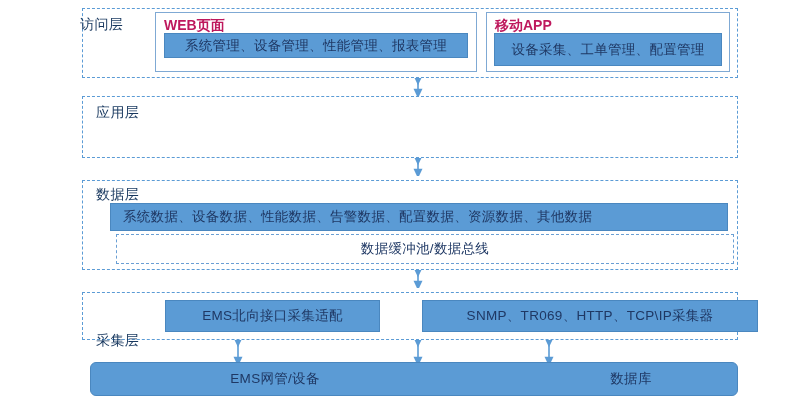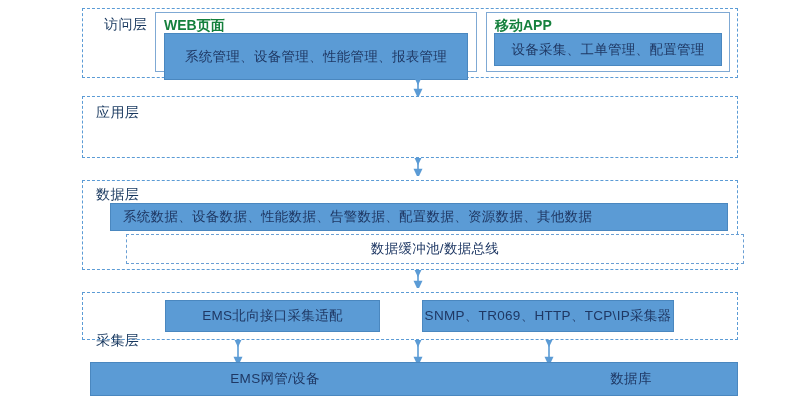--- a/index.html
+++ b/index.html
@@ -62,21 +62,21 @@
     border: 1px solid #7fa9d4;
     background: #ffffff;
     box-sizing: border-box;
   }
   .panel-title {
     position: absolute;
     left: 8px;
     top: 4px;
     font-size: 14px;
     line-height: 16px;
-    color: #15803d;
+    color: #be185d;
     font-weight: 700;
     white-space: nowrap;
   }
 
   
   .dashed-inner {
     position: absolute;
     border: 1px dashed #6a9fd4;
     background: #ffffff;
     box-sizing: border-box;
@@ -114,26 +114,26 @@
     position: absolute;
   }
 </style>
 </head>
 <body>
 
 <div id="canvas">
 
   <div class="layer-box" id="layer-access" style="left:82px; top:8px; width:656px; height:70px;">
   </div>
-  <div class="layer-label" style="left:104px; top:16px;">访问层</div>
+  <div class="layer-label" style="left:80px; top:16px;">访问层</div>
 
   <div class="panel" id="panel-web" style="left:155px; top:12px; width:322px; height:60px;">
     <div class="panel-title">WEB页面</div>
   </div>
-  <div class="blue-bar" style="left:164px; top:33px; width:304px; height:47px;">系统管理、设备管理、性能管理、报表管理</div>
+  <div class="blue-bar" style="left:164px; top:33px; width:304px; height:25px;">系统管理、设备管理、性能管理、报表管理</div>
 
   <div class="panel" id="panel-mobile" style="left:486px; top:12px; width:244px; height:60px;">
     <div class="panel-title">移动APP</div>
   </div>
   <div class="blue-bar" style="left:494px; top:33px; width:228px; height:33px;">设备采集、工单管理、配置管理</div>
 
   <svg class="arrow" style="left:411px; top:78px;" width="14" height="18">
     <defs>
       <marker id="ah1" markerWidth="7" markerHeight="7" refX="3.2" refY="3.2" orient="auto">
         <path d="M0.3,0.4 L6.2,3.2 L0.3,6.0 z" fill="#5B9BD5"></path>
@@ -150,40 +150,40 @@
   <div class="layer-label" style="left:96px; top:104px;">应用层</div>
 
   <svg class="arrow" style="left:411px; top:158px;" width="14" height="18">
     <line x1="7" y1="2.5" x2="7" y2="15.5" stroke="#5B9BD5" stroke-width="1.6" marker-start="url(#ah1)" marker-end="url(#ah2)"></line>
   </svg>
 
   <div class="layer-box" id="layer-data" style="left:82px; top:180px; width:656px; height:90px;">
   </div>
   <div class="layer-label" style="left:96px; top:186px;">数据层</div>
   <div class="blue-bar left-align" style="left:110px; top:203px; width:618px; height:28px;">系统数据、设备数据、性能数据、告警数据、配置数据、资源数据、其他数据</div>
-  <div class="dashed-inner" style="left:126px; top:234px; width:618px; height:30px;">数据缓冲池/数据总线</div>
+  <div class="dashed-inner" style="left:116px; top:234px; width:618px; height:30px;">数据缓冲池/数据总线</div>
 
   <svg class="arrow" style="left:411px; top:270px;" width="14" height="18">
     <line x1="7" y1="2.5" x2="7" y2="15.5" stroke="#5B9BD5" stroke-width="1.6" marker-start="url(#ah1)" marker-end="url(#ah2)"></line>
   </svg>
 
   <div class="layer-box" id="layer-collection" style="left:82px; top:292px; width:656px; height:48px;">
   </div>
   <div class="layer-label" style="left:96px; top:324px;margin-top:8px;">采集层</div>
   <div class="blue-bar" style="left:165px; top:300px; width:215px; height:32px;">EMS北向接口采集适配</div>
-  <div class="blue-bar" style="left:422px; top:300px; width:252px; height:32px;">SNMP、TR069、HTTP、TCP\IP采集器</div>
+  <div class="blue-bar" style="left:422px; top:300px; width:336px; height:32px;">SNMP、TR069、HTTP、TCP\IP采集器</div>
 
   <svg class="arrow" style="left:231px; top:340px;" width="14" height="24">
     <line x1="7" y1="2.5" x2="7" y2="21.5" stroke="#5B9BD5" stroke-width="1.6" marker-start="url(#ah1)" marker-end="url(#ah2)"></line>
   </svg>
   <svg class="arrow" style="left:411px; top:340px;" width="14" height="24">
     <line x1="7" y1="2.5" x2="7" y2="21.5" stroke="#5B9BD5" stroke-width="1.6" marker-start="url(#ah1)" marker-end="url(#ah2)"></line>
   </svg>
   <svg class="arrow" style="left:542px; top:340px;" width="14" height="24">
     <line x1="7" y1="2.5" x2="7" y2="21.5" stroke="#5B9BD5" stroke-width="1.6" marker-start="url(#ah1)" marker-end="url(#ah2)"></line>
   </svg>
 
-  <div id="bottom-bar" style="left:90px; top:362px; width:648px; height:34px;">
+  <div id="bottom-bar" style="left:90px; top:362px; width:648px; height:34px;border-radius:6px;">
     <div class="bottom-cell" style="left:84px; width:200px;">EMS网管/设备</div>
     <div class="bottom-cell" style="left:460px; width:160px;">数据库</div>
   </div>
 
 </div>
 
 </body></html>

